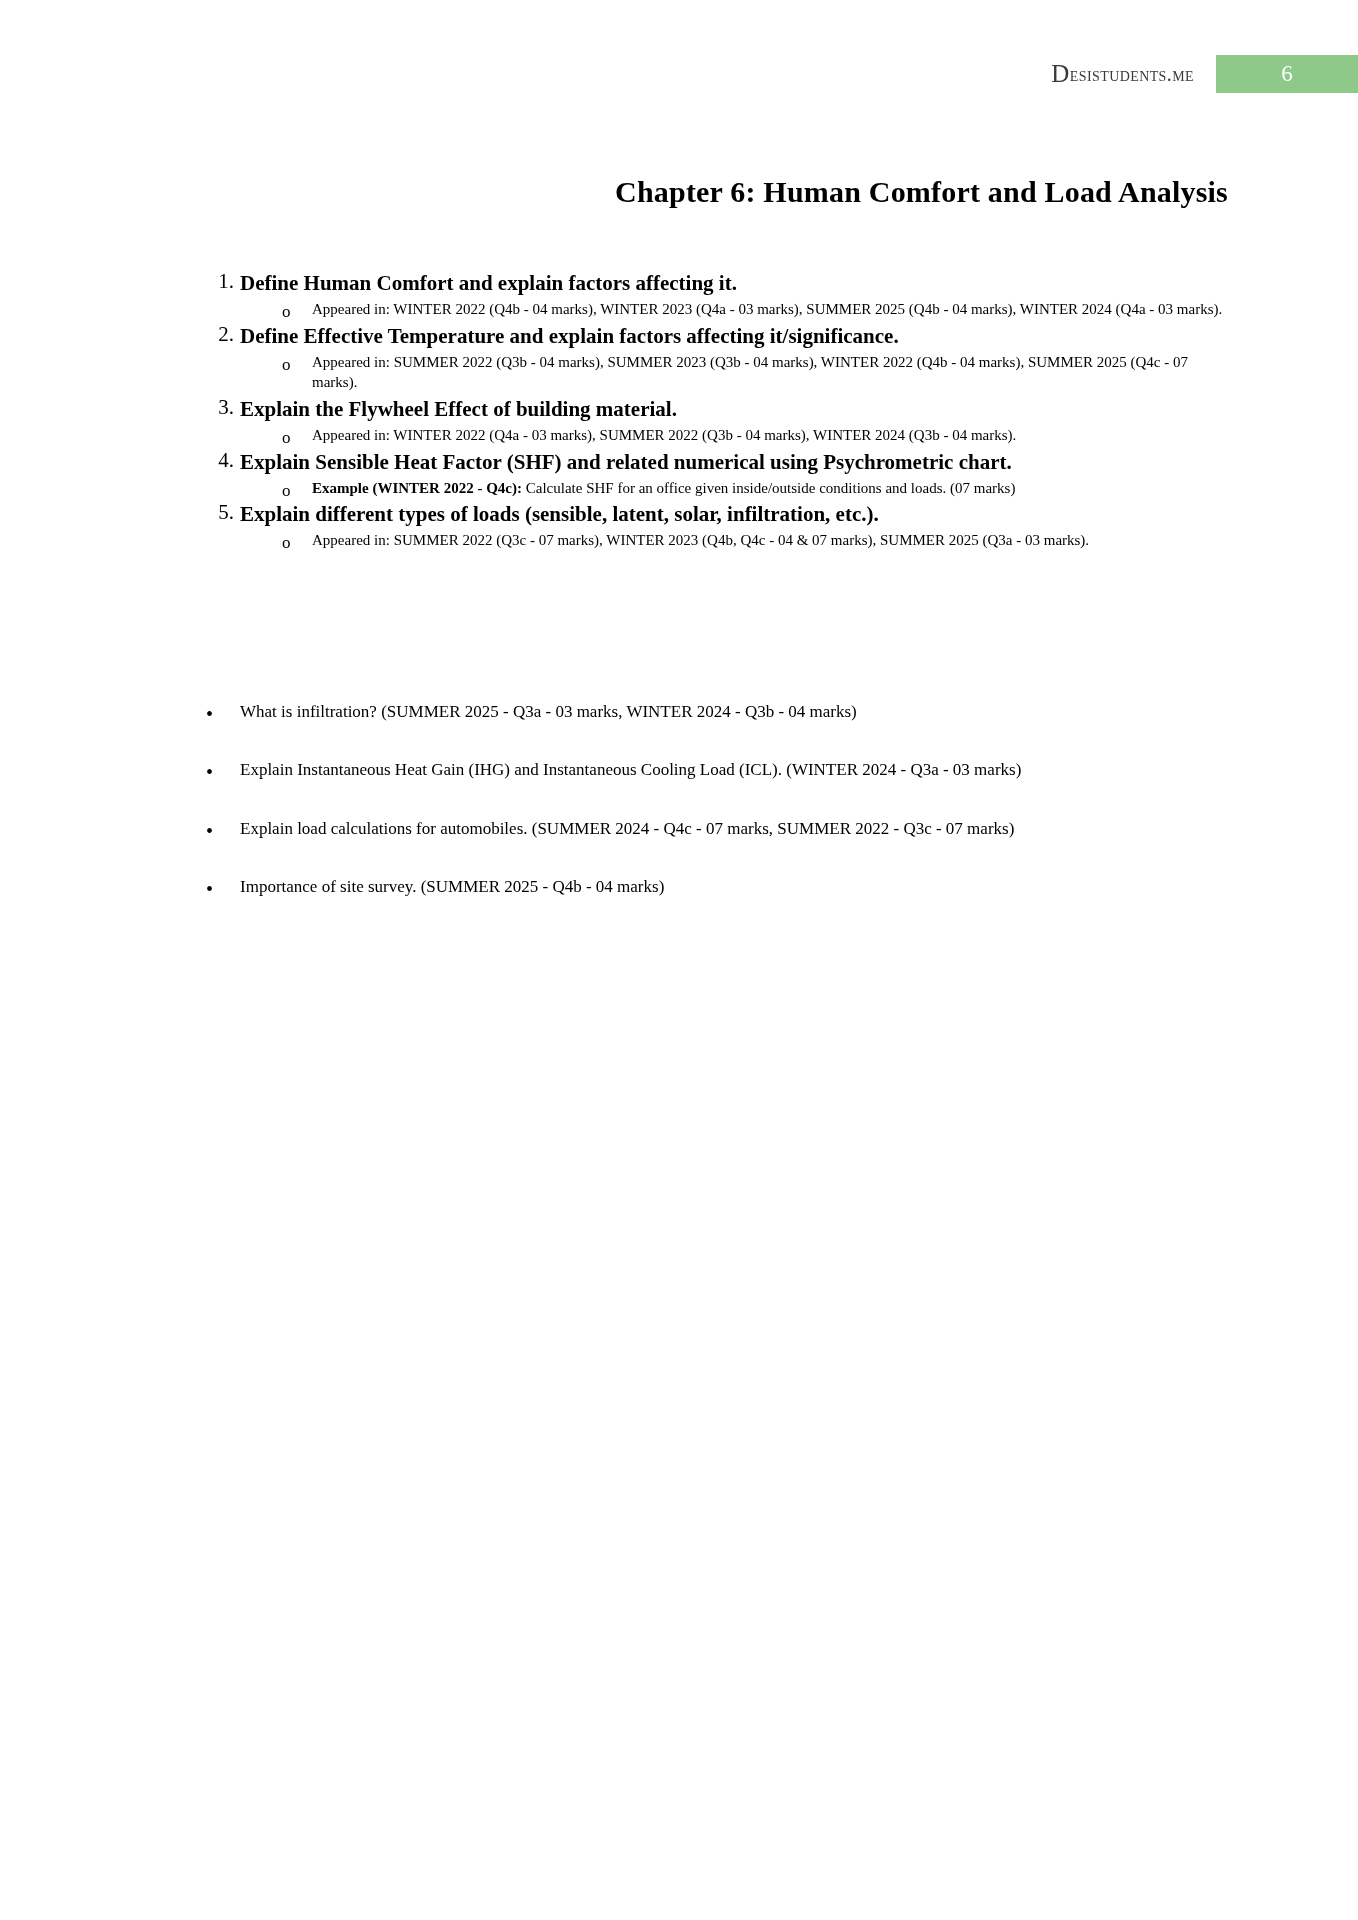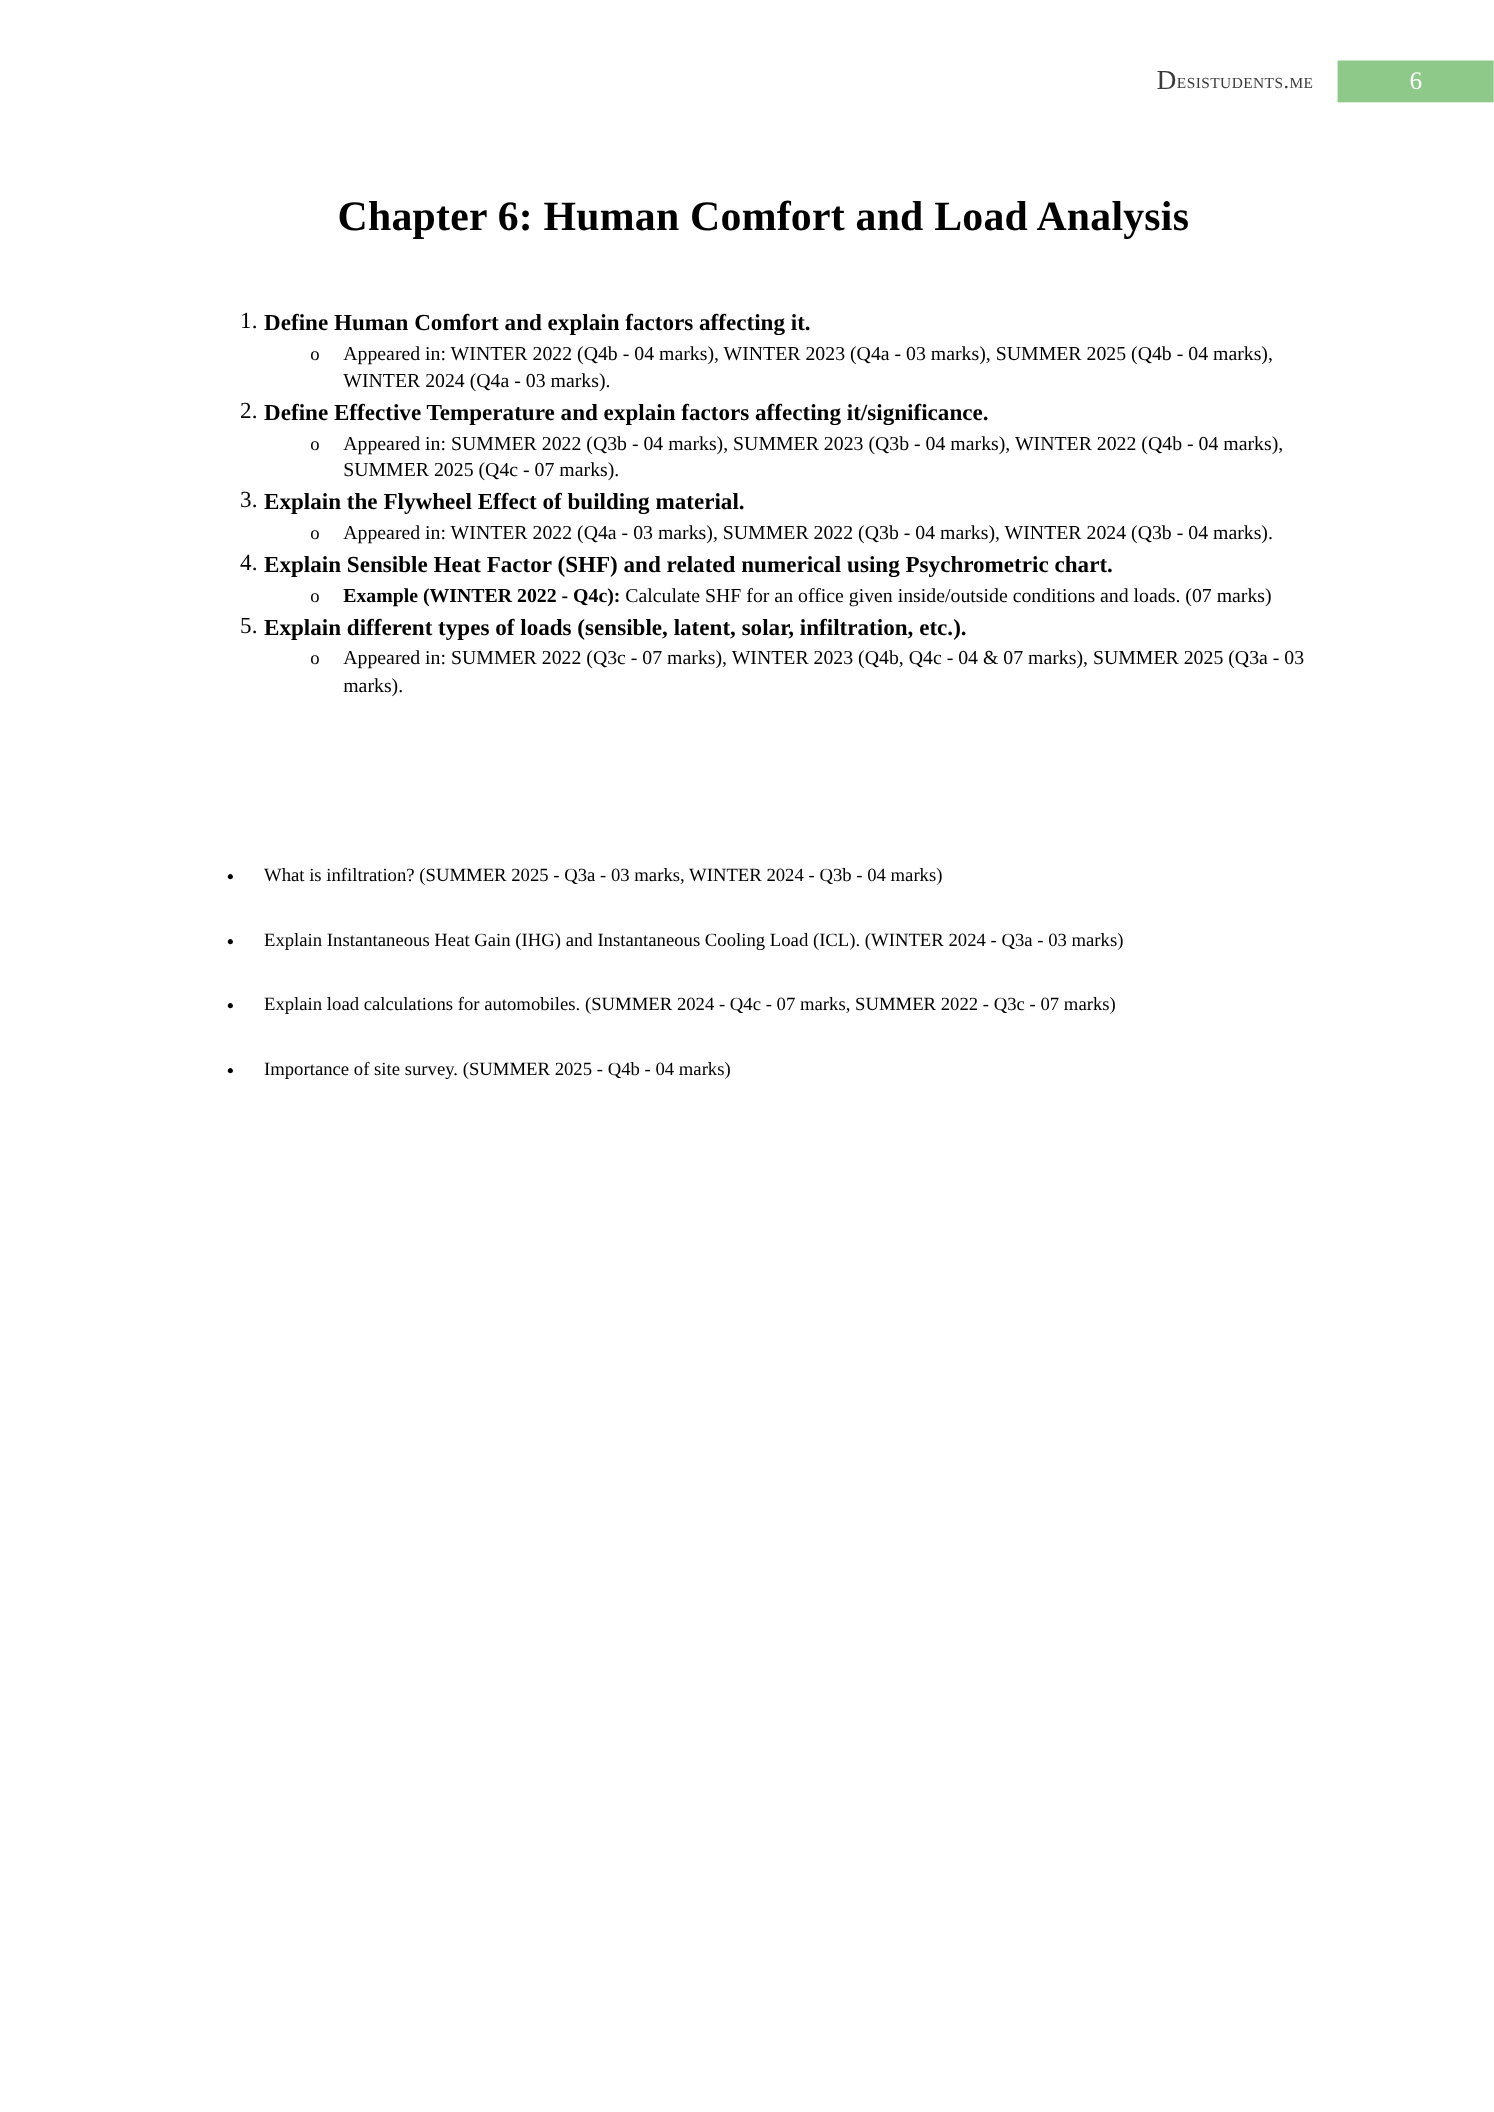--- a/index.html
+++ b/index.html
@@ -62,23 +62,23 @@
 
   
   .content {
     position: absolute;
     left: 160px;
     right: 130px;
     top: 175px;
   }
 
   h1.doc-title {
-    font-size: 38px;
-    font-weight: bold;
-    text-align: center;
+    font-size: 30px;
+    font-weight: bold;
+    text-align: right;
     margin: 0 0 60px 0;
     letter-spacing: 0.2px;
   }
 
   .section-heading {
     font-size: 22px;
     font-weight: bold;
     margin: 0 0 22px 0;
   }
 
@@ -119,21 +119,21 @@
     margin-top: 1px;
   }
   .sub-marker {
     position: absolute;
     left: 42px;
     top: 2px;
     font-size: 17px;
     line-height: 1.3;
   }
   .sub-text {
-    font-size: 18px;
+    font-size: 15px;
     line-height: 1.38;
     display: block;
   }
   .sub-text b {
     font-weight: bold;
     text-align: center;
   }
 
   .spacer-lg { height: 56px; }
 

